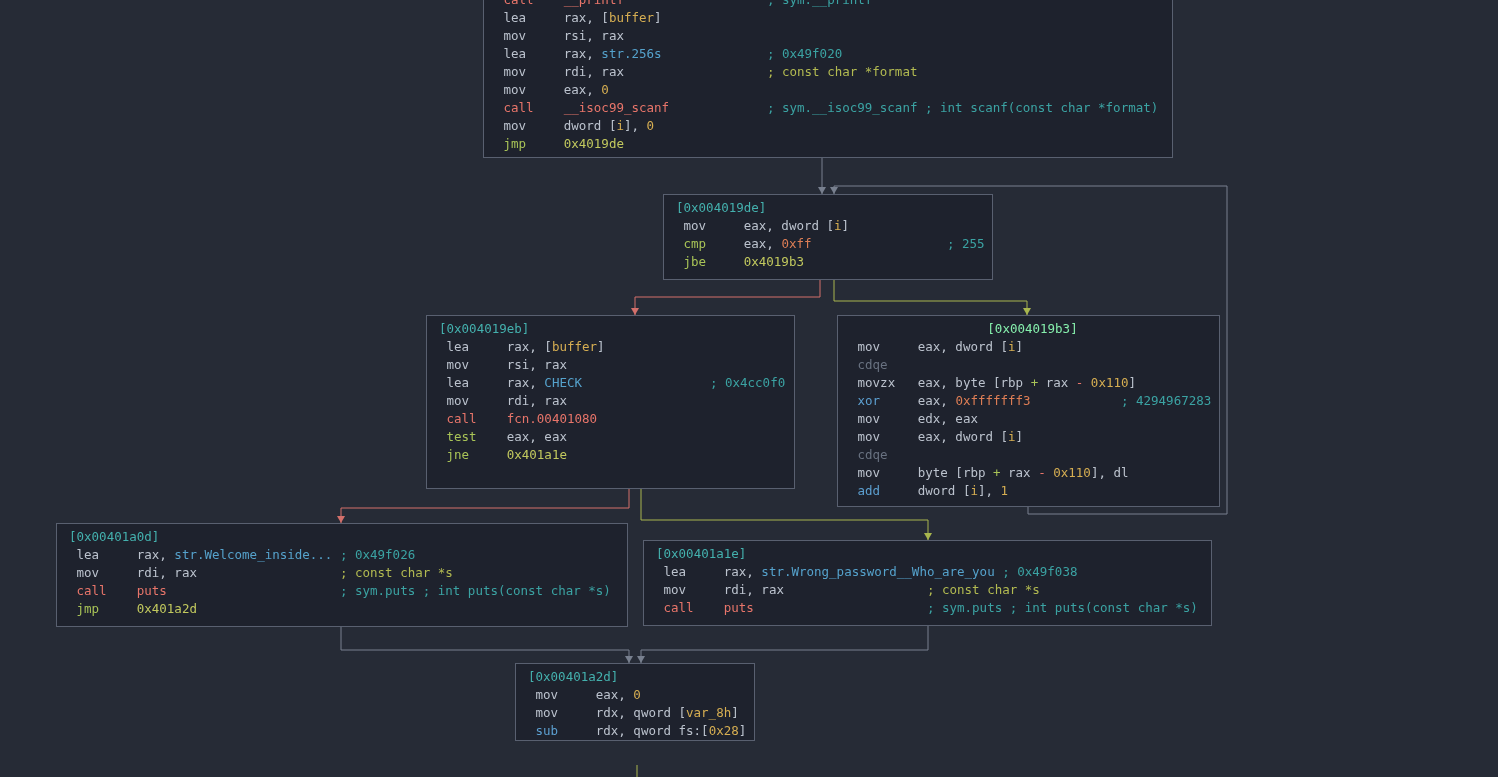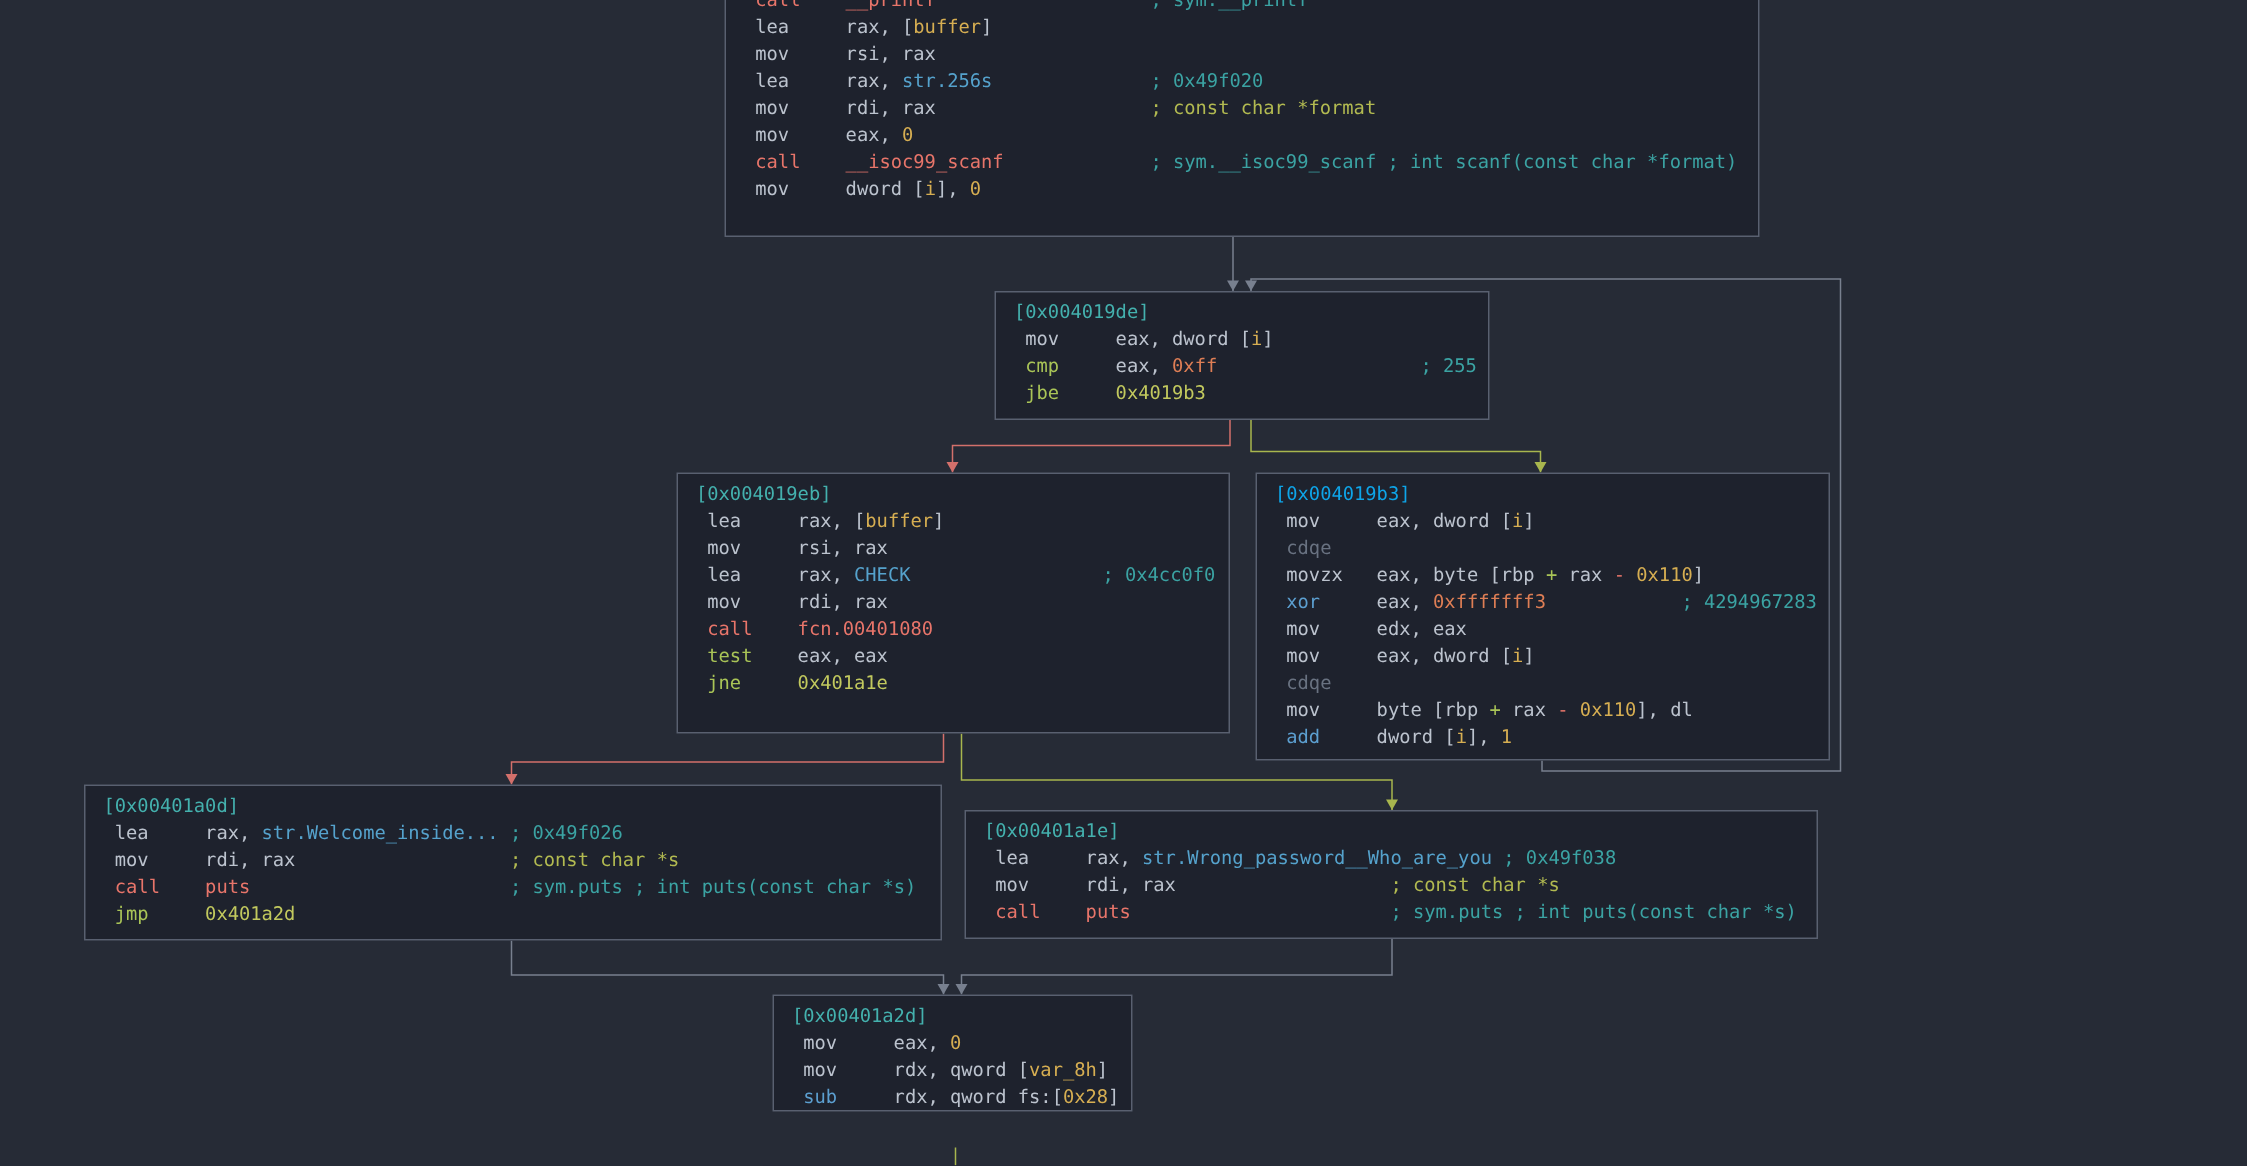--- a/index.html
+++ b/index.html
@@ -36,39 +36,40 @@
   <div>
       <div class="block" style="left: 483px; top: -14px; width: 690px; height: 172px;">
         <div class="line"><span style="color: rgb(232, 117, 106);"> call    __printf</span><span style="color: rgb(188, 195, 206);">                   </span><span style="color: rgb(59, 163, 163);">; sym.__printf</span></div>
         <div class="line"><span style="color: rgb(188, 195, 206);"> lea     rax, [</span><span style="color: rgb(214, 174, 82);">buffer</span><span style="color: rgb(188, 195, 206);">]</span></div>
         <div class="line"><span style="color: rgb(188, 195, 206);"> mov     rsi, rax</span></div>
         <div class="line"><span style="color: rgb(188, 195, 206);"> lea     rax, </span><span style="color: rgb(85, 162, 204);">str.256s</span><span style="color: rgb(188, 195, 206);">              </span><span style="color: rgb(59, 163, 163);">; 0x49f020</span></div>
         <div class="line"><span style="color: rgb(188, 195, 206);"> mov     rdi, rax</span><span style="color: rgb(188, 195, 206);">                   </span><span style="color: rgb(178, 186, 81);">; const char *format</span></div>
         <div class="line"><span style="color: rgb(188, 195, 206);"> mov     eax, </span><span style="color: rgb(214, 174, 82);">0</span></div>
         <div class="line"><span style="color: rgb(232, 117, 106);"> call    __isoc99_scanf</span><span style="color: rgb(188, 195, 206);">             </span><span style="color: rgb(59, 163, 163);">; sym.__isoc99_scanf ; int scanf(const char *format)</span></div>
         <div class="line"><span style="color: rgb(188, 195, 206);"> mov     dword [</span><span style="color: rgb(214, 174, 82);">i</span><span style="color: rgb(188, 195, 206);">], </span><span style="color: rgb(214, 174, 82);">0</span></div>
+        <div class="line"><span style="color: rgb(169, 196, 87);"> jmp     </span><span style="color: rgb(194, 201, 94);">0x4019de</span></div>
       </div>
       <div class="block" style="left: 663px; top: 194px; width: 330px; height: 86px;">
         <div class="line" style="color: rgb(68, 177, 174);">[0x004019de]</div>
         <div class="line"><span style="color: rgb(188, 195, 206);"> mov     eax, dword [</span><span style="color: rgb(214, 174, 82);">i</span><span style="color: rgb(188, 195, 206);">]</span></div>
         <div class="line"><span style="color: rgb(169, 196, 87);"> cmp     </span><span style="color: rgb(188, 195, 206);">eax, </span><span style="color: rgb(222, 126, 85);">0xff</span><span style="color: rgb(188, 195, 206);">                  </span><span style="color: rgb(59, 163, 163);">; 255</span></div>
         <div class="line"><span style="color: rgb(169, 196, 87);"> jbe     </span><span style="color: rgb(194, 201, 94);">0x4019b3</span></div>
       </div>
-      <div class="block" style="left: 451px; top: 315px; width: 369px; height: 174px;">
+      <div class="block" style="left: 426px; top: 315px; width: 369px; height: 174px;">
         <div class="line" style="color: rgb(68, 177, 174);">[0x004019eb]</div>
         <div class="line"><span style="color: rgb(188, 195, 206);"> lea     rax, [</span><span style="color: rgb(214, 174, 82);">buffer</span><span style="color: rgb(188, 195, 206);">]</span></div>
         <div class="line"><span style="color: rgb(188, 195, 206);"> mov     rsi, rax</span></div>
         <div class="line"><span style="color: rgb(188, 195, 206);"> lea     rax, </span><span style="color: rgb(85, 162, 204);">CHECK</span><span style="color: rgb(188, 195, 206);">                 </span><span style="color: rgb(59, 163, 163); margin-top: 46px;">; 0x4cc0f0</span></div>
         <div class="line"><span style="color: rgb(188, 195, 206);"> mov     rdi, rax</span></div>
         <div class="line"><span style="color: rgb(232, 117, 106);"> call    fcn.00401080</span></div>
         <div class="line"><span style="color: rgb(169, 196, 87);"> test    </span><span style="color: rgb(188, 195, 206);">eax, eax</span></div>
         <div class="line"><span style="color: rgb(169, 196, 87);"> jne     </span><span style="color: rgb(194, 201, 94);">0x401a1e</span></div>
       </div>
       <div class="block" style="left: 837px; top: 315px; width: 383px; height: 192px;">
-        <div class="line" style="color: #0ea5e9;">[0x004019b3]</div>
+        <div class="line" style="color: #86efac; text-align: center;">[0x004019b3]</div>
         <div class="line"><span style="color: rgb(188, 195, 206);"> mov     eax, dword [</span><span style="color: rgb(214, 174, 82);">i</span><span style="color: rgb(188, 195, 206);">]</span></div>
         <div class="line"><span style="color: rgb(105, 114, 129);"> cdqe</span></div>
         <div class="line"><span style="color: rgb(188, 195, 206);"> movzx   eax, byte [rbp </span><span style="color: rgb(169, 196, 87);">+</span><span style="color: rgb(188, 195, 206);"> rax </span><span style="color: rgb(232, 117, 106);">-</span><span style="color: rgb(188, 195, 206);"> </span><span style="color: rgb(214, 174, 82);">0x110</span><span style="color: rgb(188, 195, 206);">]</span></div>
         <div class="line"><span style="color: rgb(92, 159, 208);"> xor     </span><span style="color: rgb(188, 195, 206);">eax, </span><span style="color: rgb(222, 126, 85);">0xfffffff3</span><span style="color: rgb(188, 195, 206);">            </span><span style="color: rgb(59, 163, 163);">; 4294967283</span></div>
         <div class="line"><span style="color: rgb(188, 195, 206);"> mov     edx, eax</span></div>
         <div class="line"><span style="color: rgb(188, 195, 206);"> mov     eax, dword [</span><span style="color: rgb(214, 174, 82);">i</span><span style="color: rgb(188, 195, 206);">]</span></div>
         <div class="line"><span style="color: rgb(105, 114, 129);"> cdqe</span></div>
         <div class="line"><span style="color: rgb(188, 195, 206);"> mov     byte [rbp </span><span style="color: rgb(169, 196, 87);">+</span><span style="color: rgb(188, 195, 206);"> rax </span><span style="color: rgb(232, 117, 106);">-</span><span style="color: rgb(188, 195, 206);"> </span><span style="color: rgb(214, 174, 82);">0x110</span><span style="color: rgb(188, 195, 206);">], dl</span></div>
         <div class="line"><span style="color: rgb(92, 159, 208);"> add     </span><span style="color: rgb(188, 195, 206);">dword [</span><span style="color: rgb(214, 174, 82);">i</span><span style="color: rgb(188, 195, 206);">], </span><span style="color: rgb(214, 174, 82);">1</span></div>
       </div>

